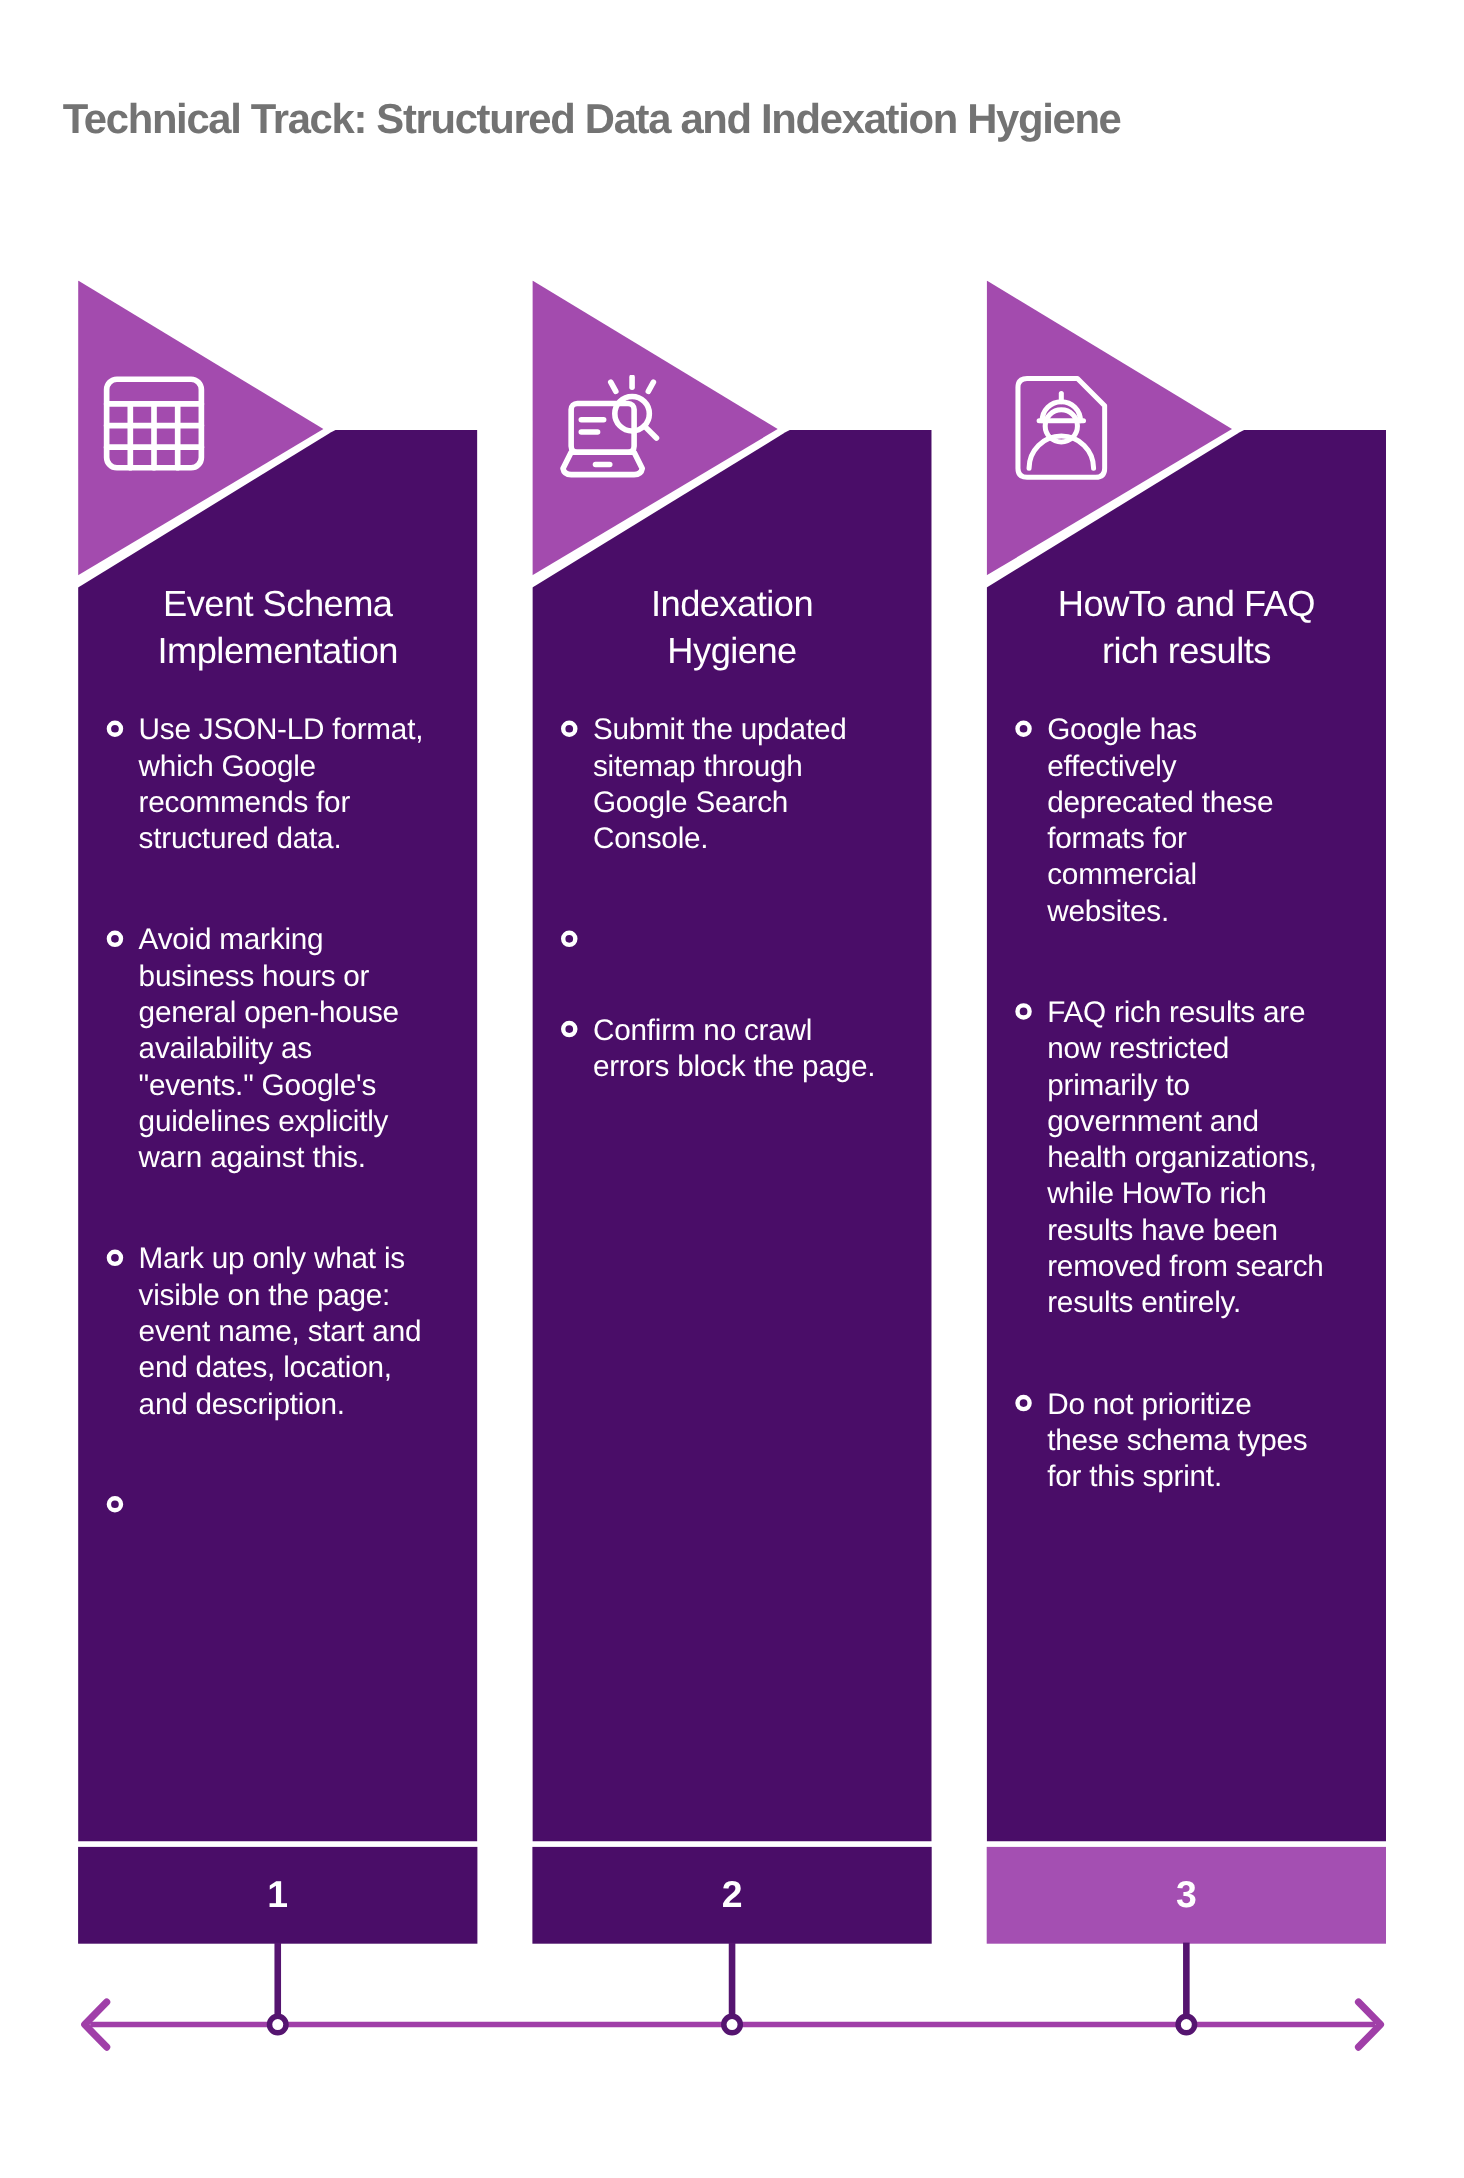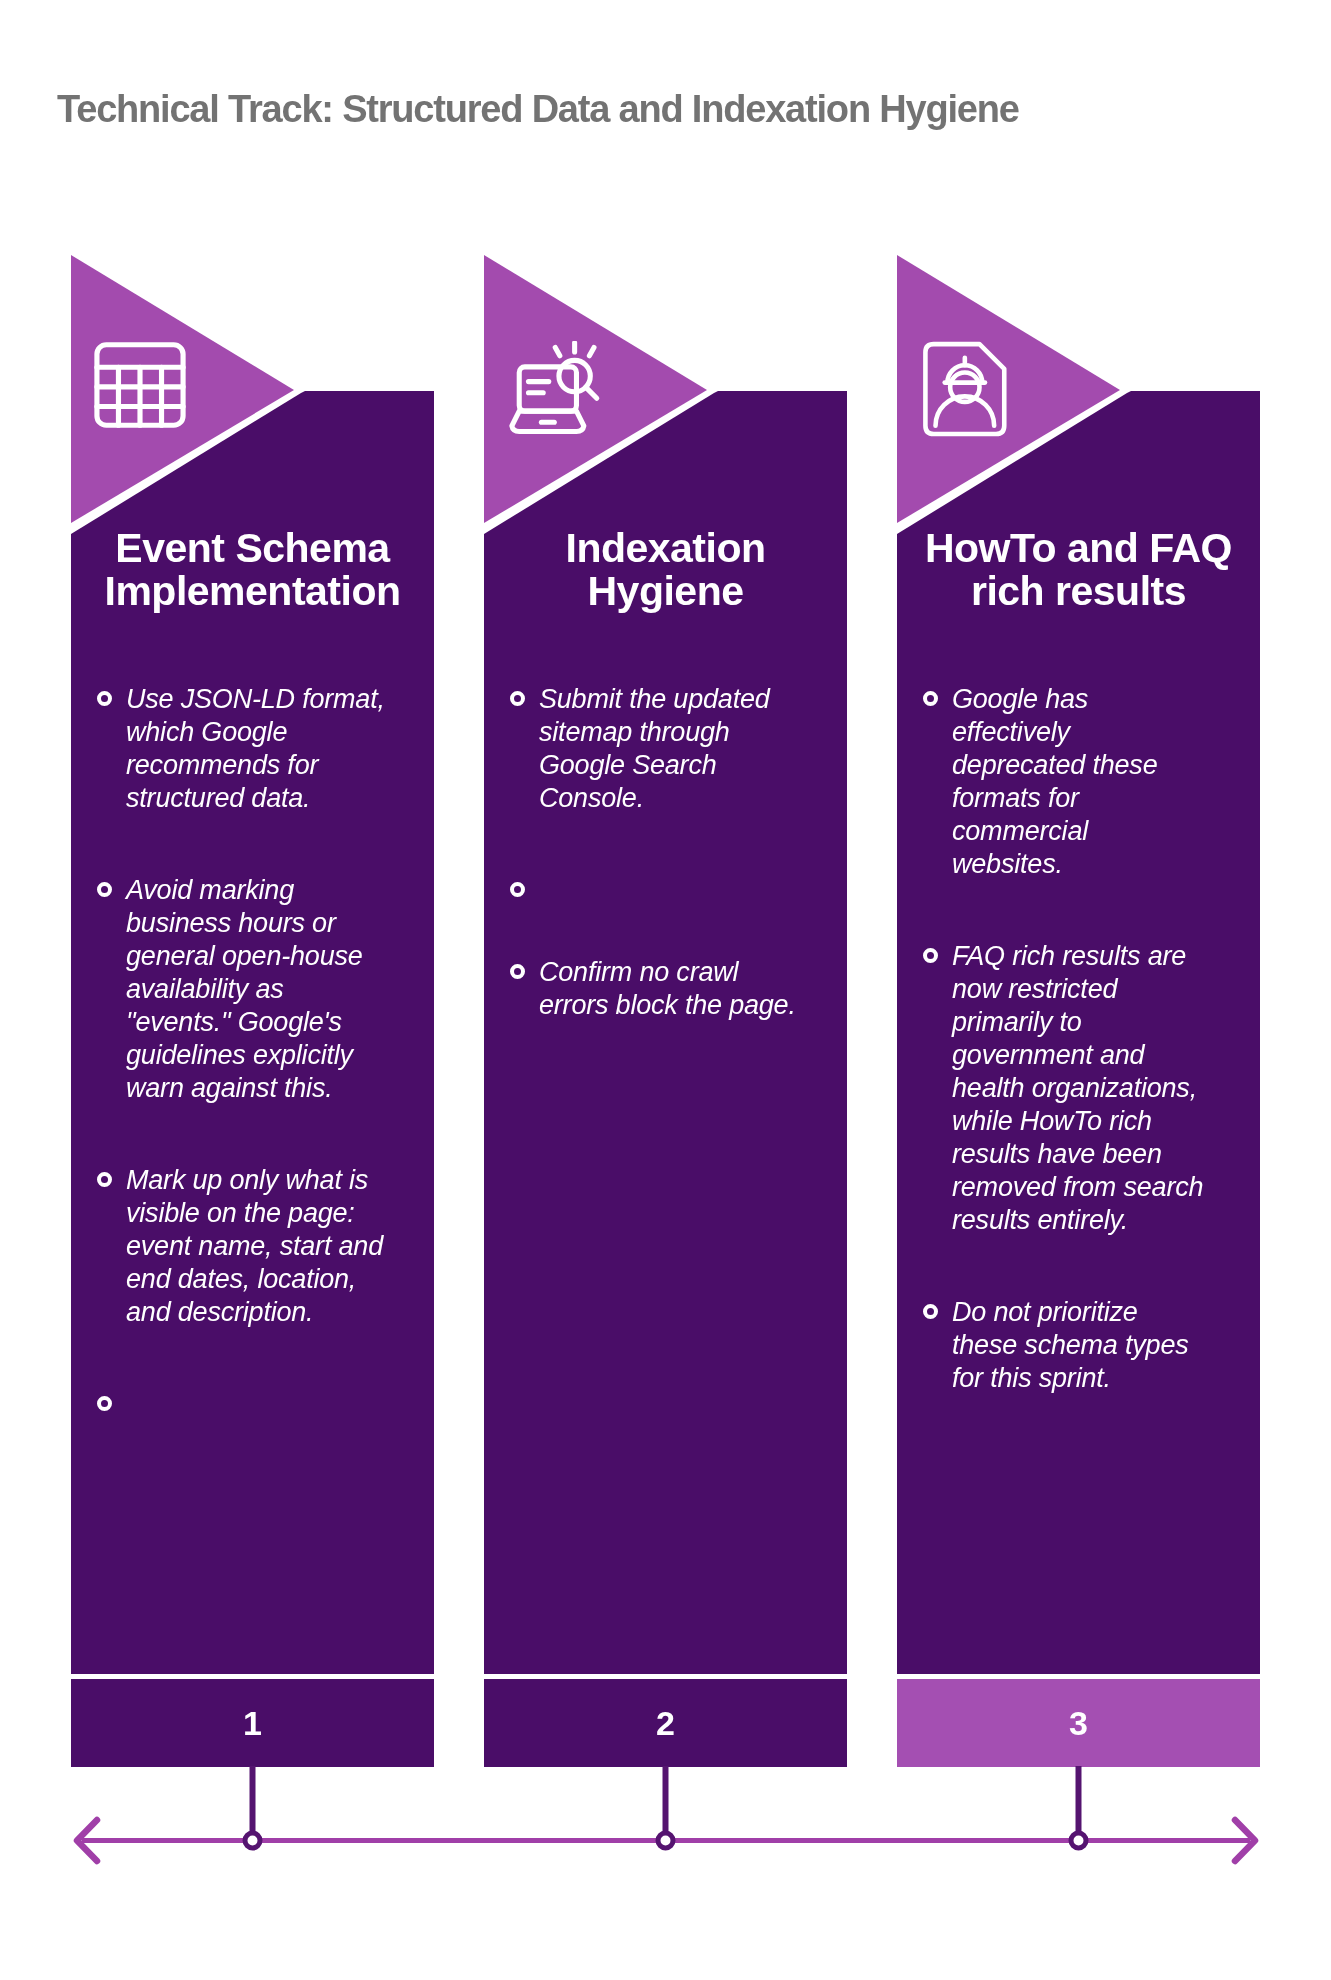--- a/index.html
+++ b/index.html
@@ -5,23 +5,23 @@
   html,body{margin:0;padding:0;background:#ffffff;}
   .page{position:relative;width:1331px;height:1980px;background:#fff;overflow:hidden;
         font-family:"Liberation Sans", sans-serif;}
   .page-title{position:absolute;left:57px;top:88px;margin:0;width:1100px;
               font-size:38px;font-weight:bold;letter-spacing:-1.2px;color:#737373;}
   .card{position:absolute;top:255px;width:363px;height:1419px;}
   .card.c1{left:71px;}  .card.c2{left:484px;}  .card.c3{left:897px;}
   .card-bg{position:absolute;left:0;top:0;}
   .card-icon{position:absolute;left:22px;top:86px;}
   .card-heading{position:absolute;left:0;right:0;top:272px;margin:0;text-align:center;
-                color:#ffffff;font-size:41px;font-weight:bold;line-height:43px;
+                color:#ffffff;font-size:33px;font-weight:normal;line-height:43px;
                 letter-spacing:-0.5px;white-space:pre-line;}
-  .bullets{position:absolute;left:0;right:0;top:428px;padding:0 14px 0 26px;font-style:italic;}
+  .bullets{position:absolute;left:0;right:0;top:392px;padding:0 14px 0 26px;}
   .bullet{display:flex;gap:14px;margin-bottom:59px;}
   .ring{flex:0 0 auto;width:7px;height:7px;border:4.5px solid #ffffff;border-radius:50%;
         margin-top:8px;background:transparent;}
   .bullet-text{color:#ffffff;font-size:27px;line-height:33px;letter-spacing:-0.2px;
                white-space:pre-line;}
   .band{position:absolute;top:1679px;width:363px;height:88px;background:#4A0D68;
         display:flex;align-items:center;justify-content:center;}
   .band.b1{left:71px;} .band.b2{left:484px;} .band.b3{left:897px;background:#A44FB2;}
   .band-number{color:#ffffff;font-size:34px;font-weight:bold;}
   .timeline{position:absolute;left:0;top:1760px;}

